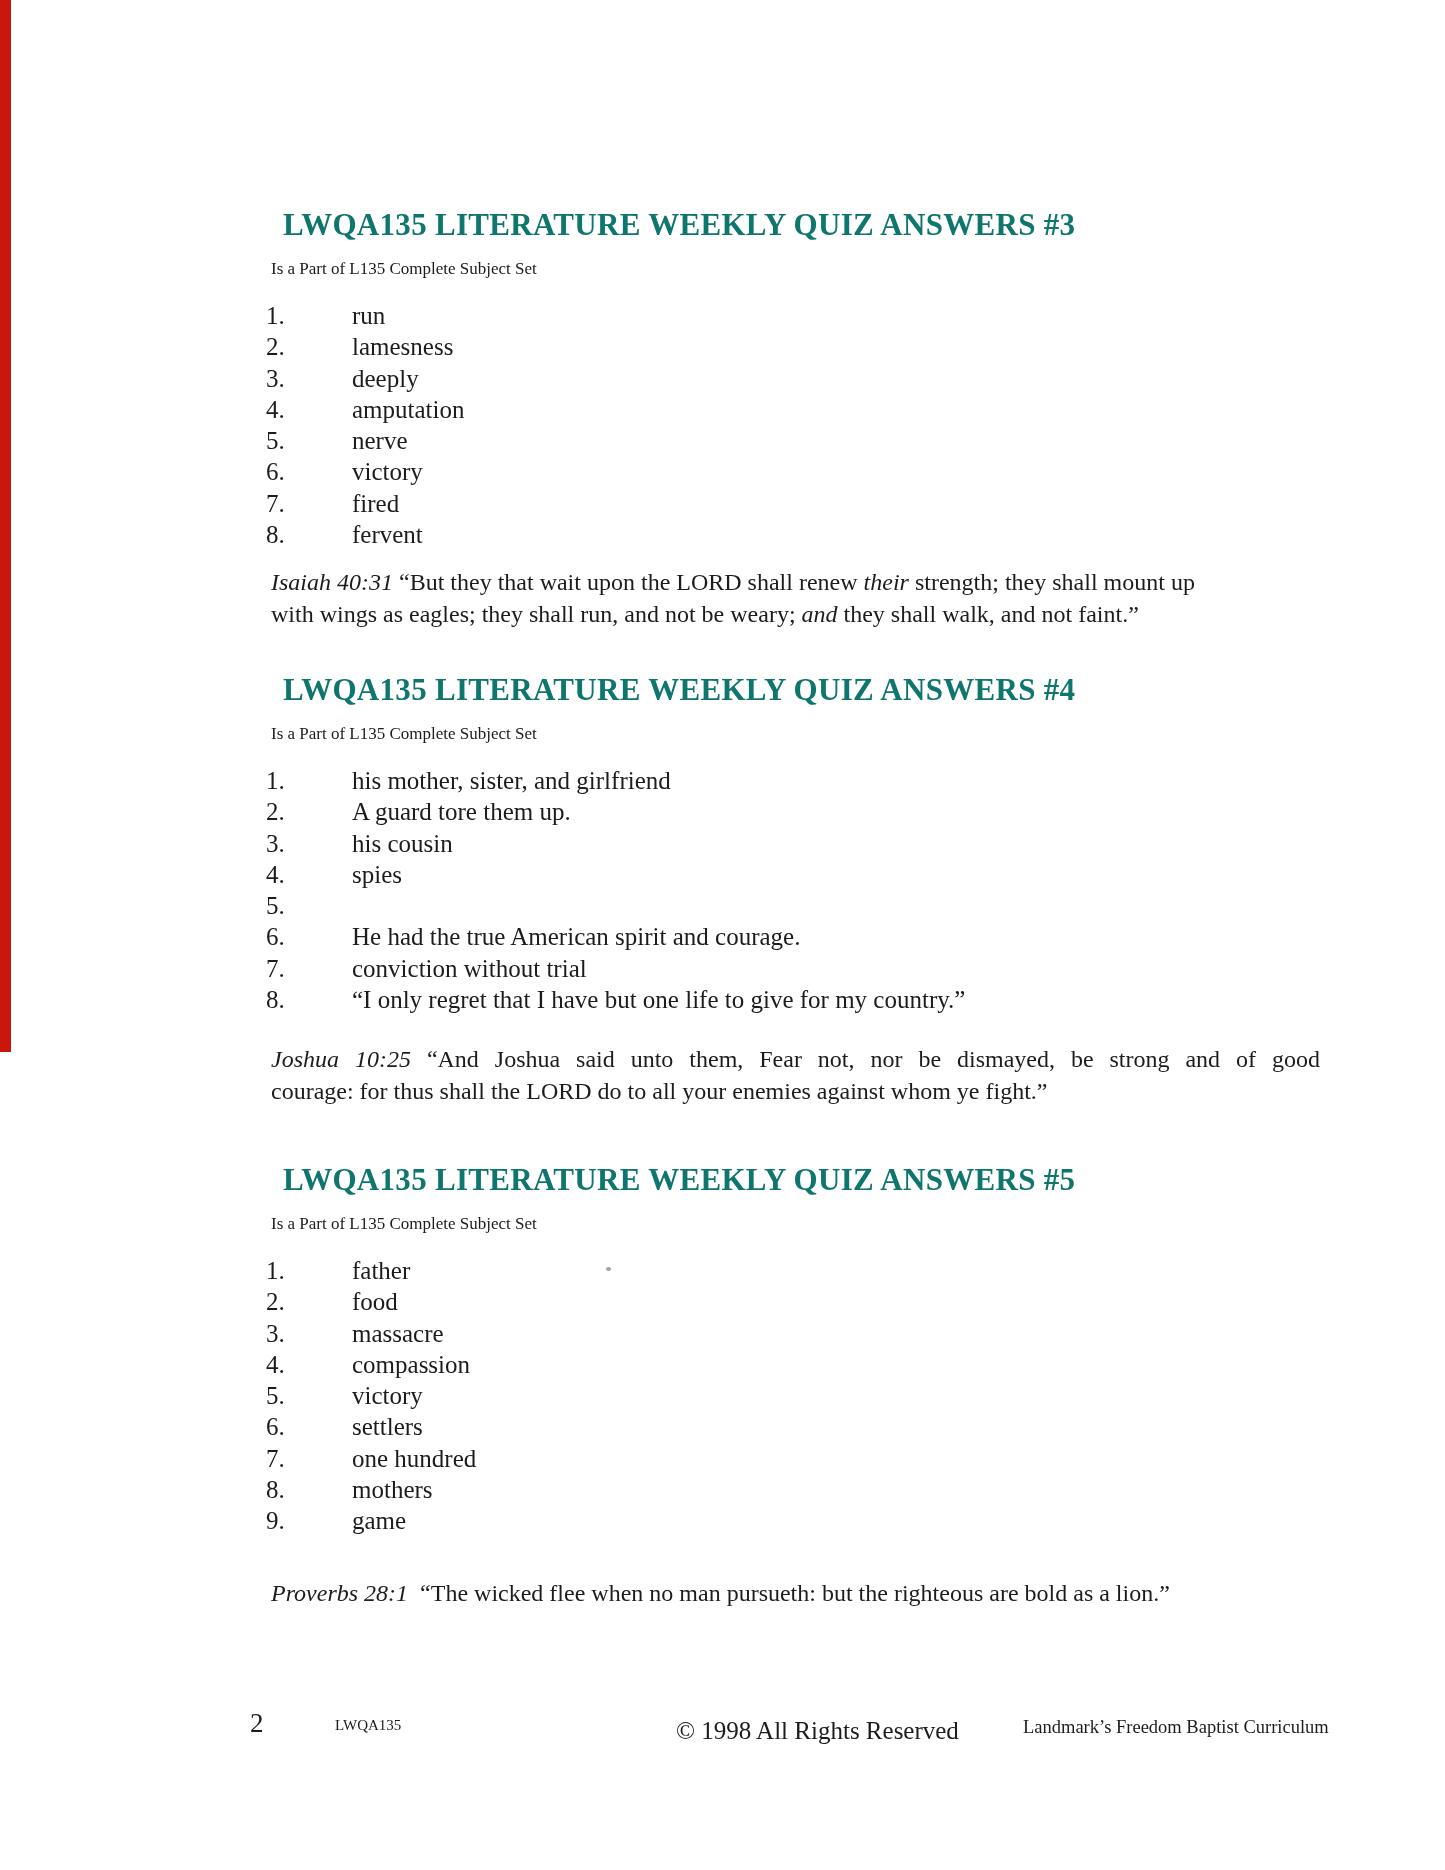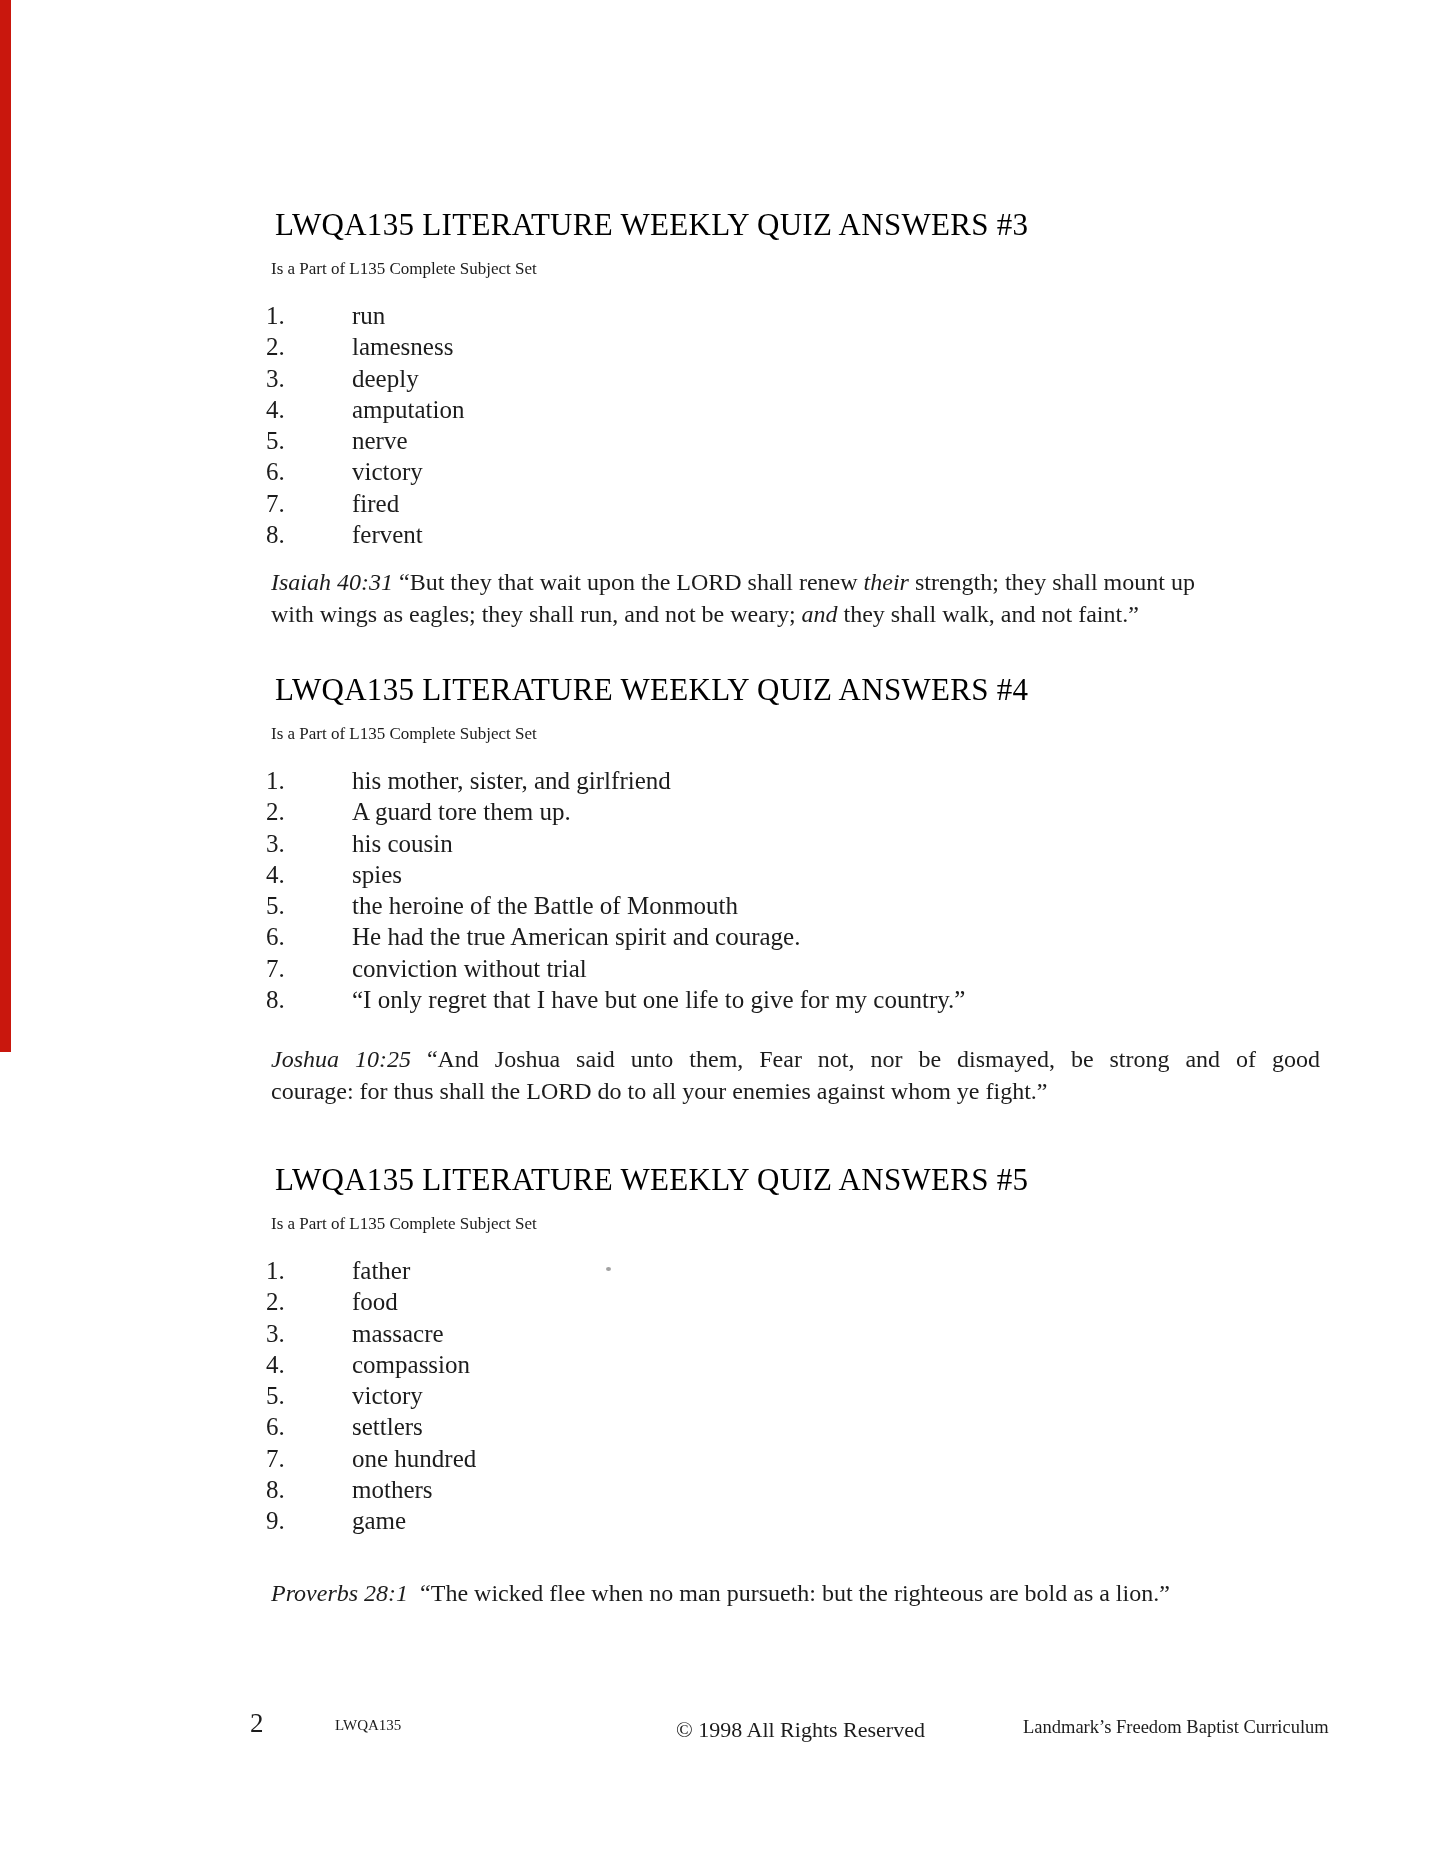--- a/index.html
+++ b/index.html
@@ -28,24 +28,24 @@
     position: absolute;
     left: 271px;
     width: 1075px;
   }
   .s0 { top: 207px; }
   .s1 { top: 672px; }
   .s2 { top: 1162px; }
   .sec-title {
     font-size: 31px;
     line-height: 36px;
-    font-weight: normal;
-    color: #000000;
+    font-weight: bold;
+    color: #0f766e;
     letter-spacing: 0.3px;
-    margin: 0 0 13px 4px;
+    margin: 0 0 13px 12px;
     white-space: nowrap;
   }
   .sec-subtitle {
     font-size: 17px;
     line-height: 26px;
     margin: 0 0 18px 0;
     white-space: nowrap;
   }
   .answers { margin: 0; }
   .row {
@@ -81,21 +81,21 @@
     top: 1267px;
     width: 5px;
     height: 4px;
     border-radius: 50%;
     background: #8a8a8a;
     opacity: 0.8;
   }
   .footer-item { position: absolute; white-space: nowrap; }
   #footer-page-number { left: 250px; top: 1708px; font-size: 27px; }
   #footer-code { left: 335px; top: 1717px; font-size: 15px; }
-  #footer-copyright { left: 676px; top: 1717px; font-size: 22px; }
+  #footer-copyright { left: 676px; top: 1717px; font-size: 25px; }
   #footer-attribution { left: 1023px; top: 1717px; font-size: 18.5px; }
 </style>
 </head>
 <body>
 
 <div id="scan-edge-bar"></div>
 
 <div id="sections">
     <div class="section s0">
       <div class="sec-title">LWQA135 LITERATURE WEEKLY QUIZ ANSWERS #3</div>
@@ -154,21 +154,20 @@
         <div class="row">
           <span class="num">3.</span>
           <span class="answer-text">his cousin</span>
         </div>
         <div class="row">
           <span class="num">4.</span>
           <span class="answer-text">spies</span>
         </div>
         <div class="row">
           <span class="num">5.</span>
-          <span class="answer-text">the heroine of the Battle of Monmouth</span>
         </div>
         <div class="row">
           <span class="num">6.</span>
           <span class="answer-text">He had the true American spirit and courage.</span>
         </div>
         <div class="row">
           <span class="num">7.</span>
           <span class="answer-text">conviction without trial</span>
         </div>
         <div class="row">

